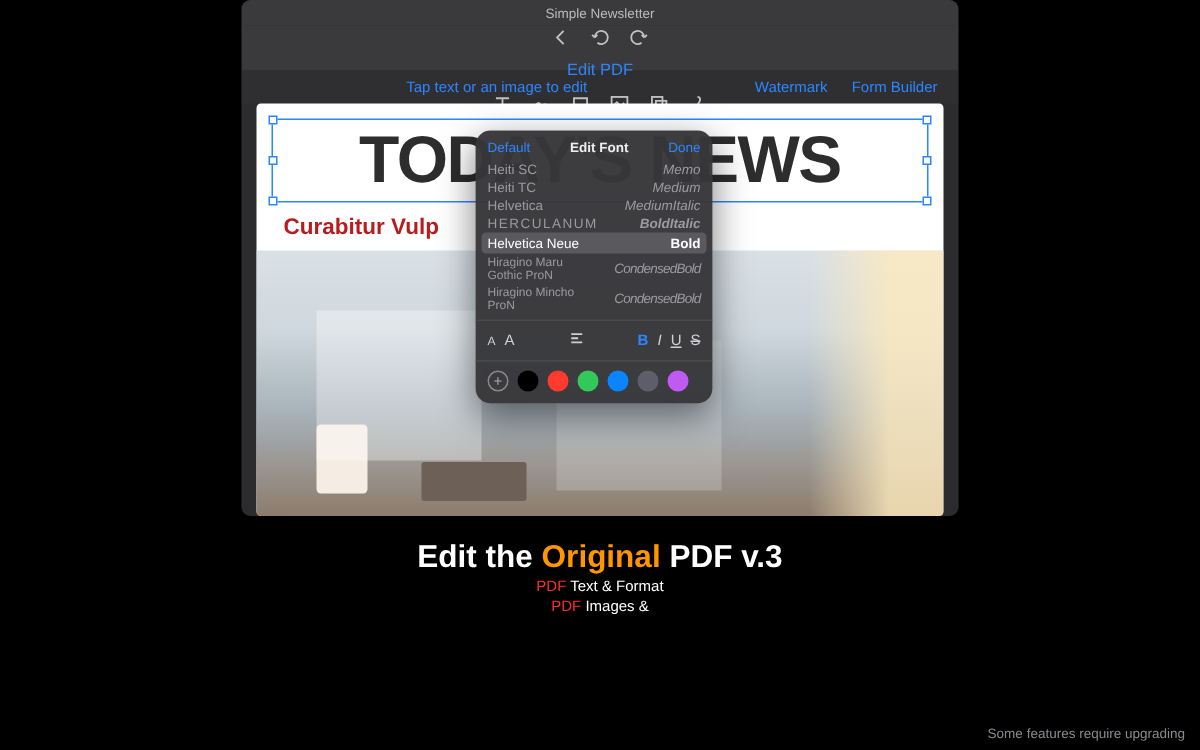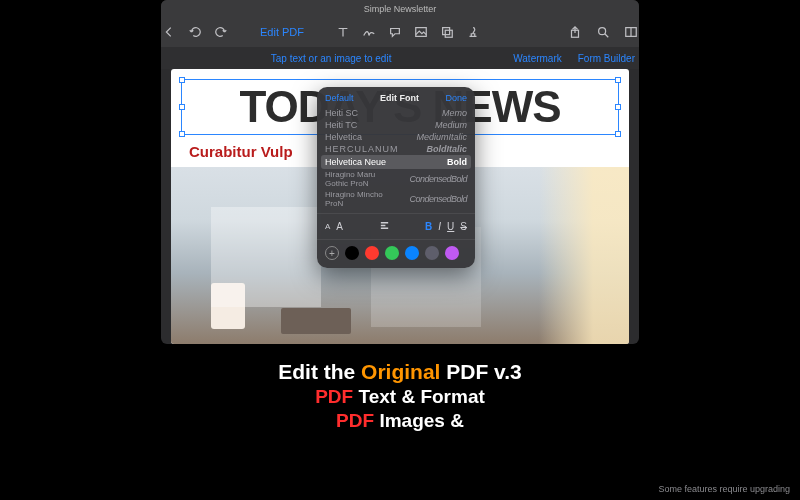--- a/index.html
+++ b/index.html
@@ -23,40 +23,41 @@
   .titlebar {
     height: 17px;
     display: flex; align-items: center; justify-content: center;
     font-size: 9px; color: #bbb;
     background: #3a3a3c;
   }
   .toolbar {
     height: 30px;
     background: #3a3a3c;
     display: flex; align-items: center;
-    padding: 0 0;
-    gap: 21px;
+    padding: 0 10px;
+    gap: 8px;
+    flex-direction: column;
   }
   .toolbar .nav-group { display: flex; gap: 10px; align-items: center; }
   .toolbar .mode {
     color: #2b86ff; font-size: 11px; font-weight: 500;
     margin-left: 10px; margin-right: 10px;
   }
   .toolbar .tools { display: flex; gap: 10px; align-items: center; }
   .toolbar .right-tools { margin-left: auto; display: flex; gap: 12px; align-items: center; }
   .tool {
     width: 16px; height: 16px;
     display: flex; align-items: center; justify-content: center;
     color: #c0c0c4; cursor: pointer;
   }
   .tool svg { width: 14px; height: 14px; stroke: currentColor; fill: none; stroke-width: 1.4; }
   .subbar {
     height: 22px;
     display: flex; align-items: center; justify-content: flex-end;
-    padding: 0 4px; gap: 16px;
+    padding: 0 14px; gap: 16px;
     font-size: 10px;
     background: #2f2f31;
   }
   .subbar .hint { flex:1; text-align:center; color:#2b86ff; }
   .subbar .link { color:#2b86ff; cursor:pointer; }
 
   
   .canvas {
     position: relative;
     background: #fff;
@@ -186,21 +187,21 @@
   .promo {
     position: absolute;
     left: 0; right: 0; top: 360px;
     text-align: center;
   }
   .promo h1 {
     font-size: 21px;
     font-weight: 700;
   }
   .promo h1 .orange { color: #ff9500; }
-  .promo .line { font-size: 19px; font-weight: 700; margin-top: 2px; }
+  .promo .line { font-size: 10px; font-weight: 400; margin-top: 2px; }
   .promo .line .red { color: #ff2d2d; }
   .footnote {
     position: absolute;
     right: 10px; bottom: 6px;
     font-size: 9px;
     color: #8a8a8e;
   }
 </style>
 </head>
 <body>

